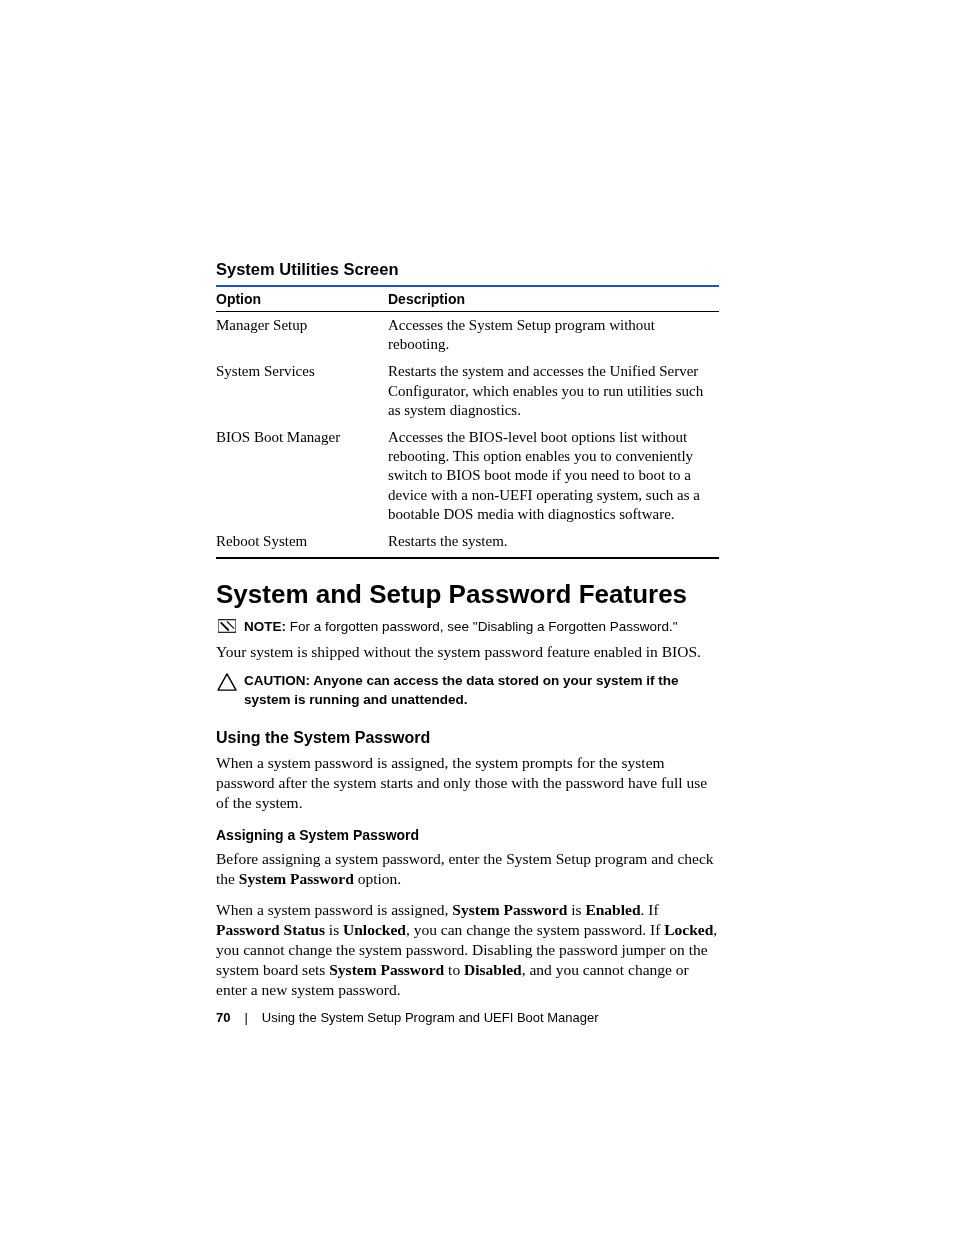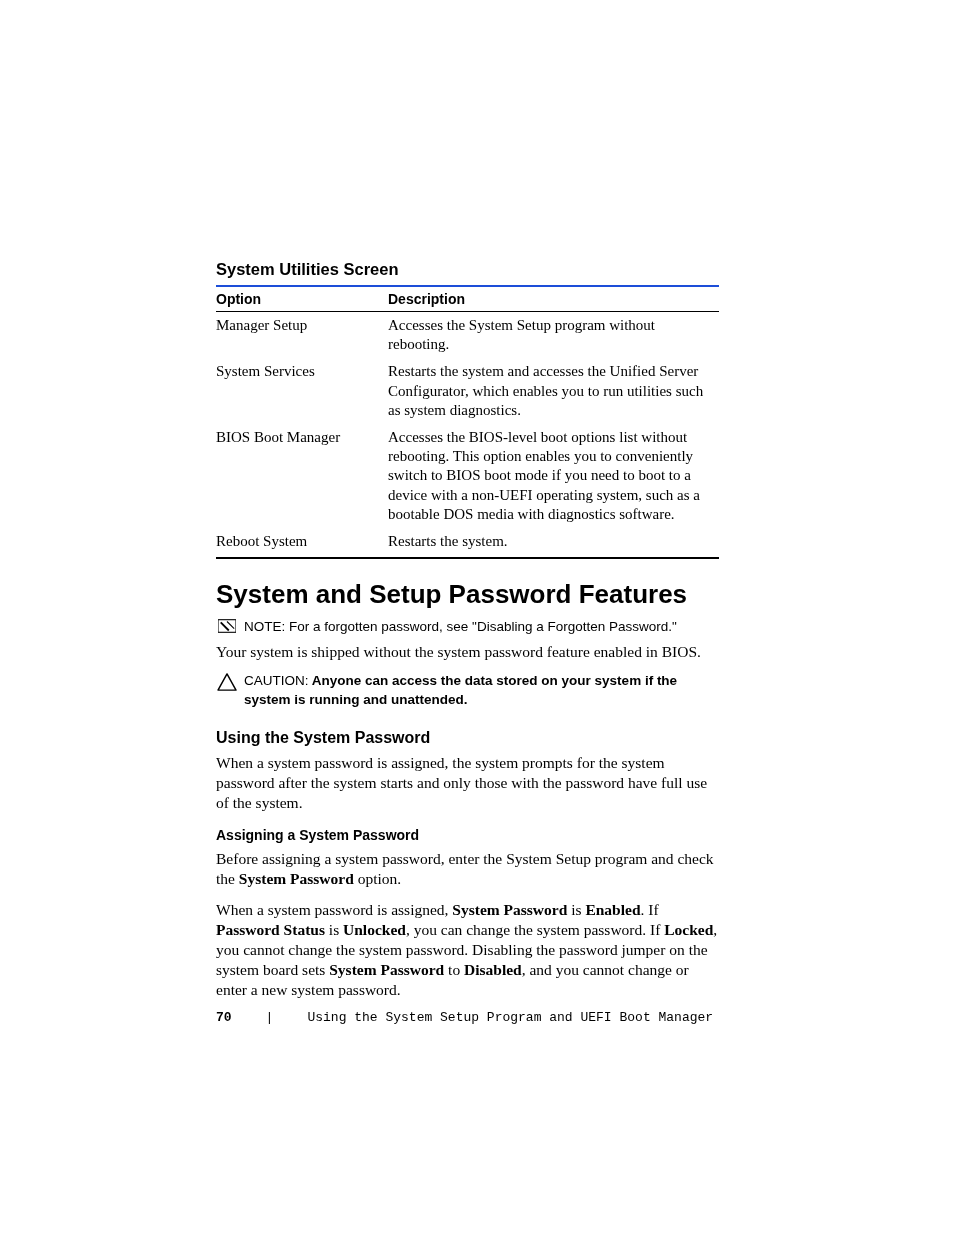--- a/index.html
+++ b/index.html
@@ -69,21 +69,21 @@
     flex: 0 0 22px;
     display: inline-flex;
     align-items: flex-start;
     justify-content: center;
     margin-right: 6px;
     margin-top: 1px;
   }
   .note-icon svg { width: 18px; height: 14px; }
   .caution-icon svg { width: 20px; height: 18px; }
   .note-text, .caution-text { flex: 1; }
-  .note-text .label, .caution-text .label { font-weight: normal; }
+  .note-text .label, .caution-text .label { font-weight: bold; }
   .caution-line { margin: 8px 0 10px 0; }
   .body {
     font-size: 15.5px;
     line-height: 1.3;
     margin: 4px 0 10px 0;
   }
   .h-sub2 {
     font-family: Arial, Helvetica, sans-serif;
     font-weight: bold;
     font-size: 16px;
@@ -93,25 +93,25 @@
     font-family: Arial, Helvetica, sans-serif;
     font-weight: bold;
     font-size: 14px;
     margin: 14px 0 6px 0;
   }
   .bold { font-weight: bold; }
   .footer {
     position: absolute;
     left: 216px;
     bottom: 210px;
-    font-family: Liberation Mono, monospace;
+    font-family: Liberation Sans, sans-serif;
     font-size: 13px;
     display: flex;
     align-items: center;
-    gap: 34px;
+    gap: 14px;
   }
   .footer .num { font-weight: bold; }
   .footer .sep { color: #000; }
 </style>
 </head>
 <body>
 
 <div class="page">
 
   <div class="h-sub sans-bold">System Utilities Screen</div>

